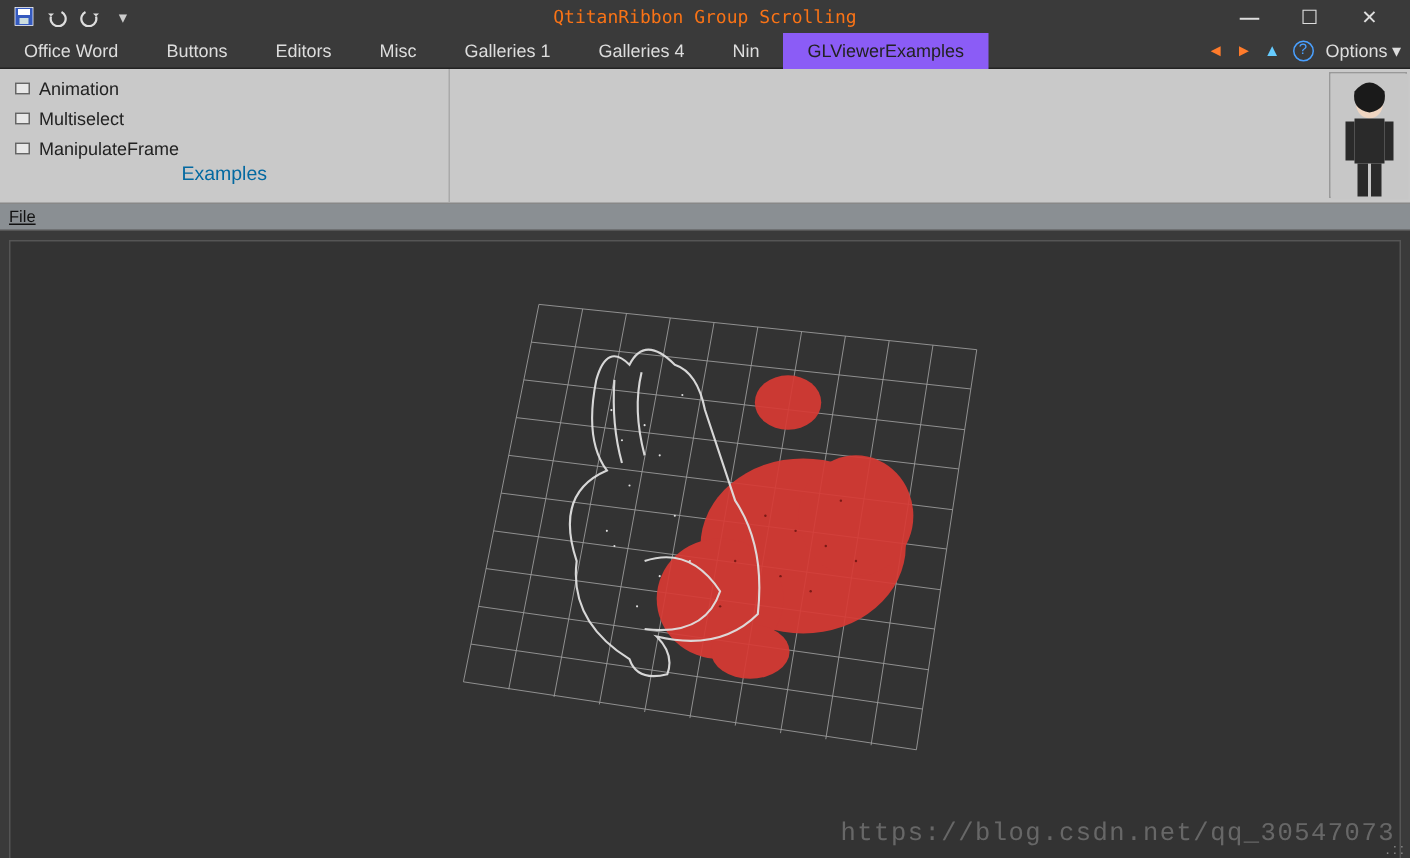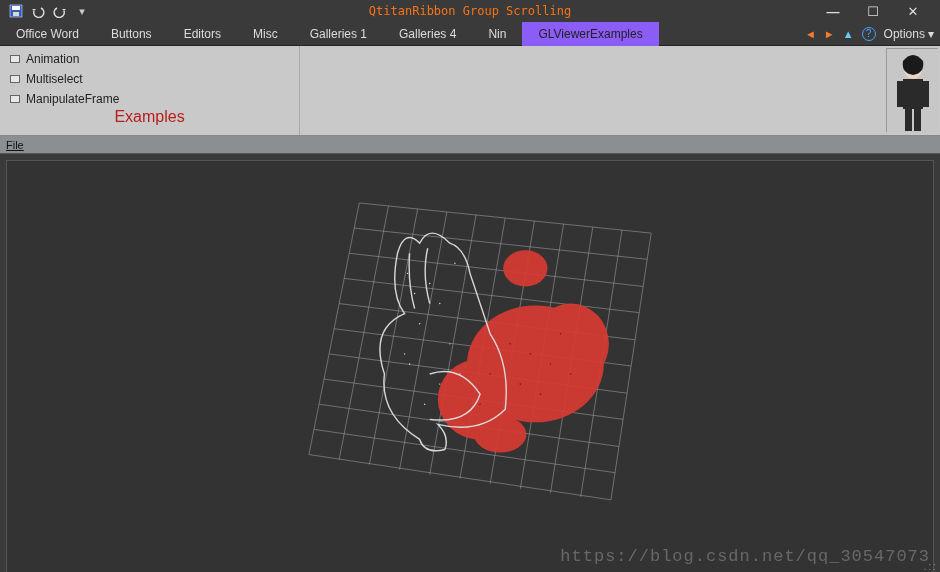--- a/index.html
+++ b/index.html
@@ -80,21 +80,21 @@
     display:flex; flex-direction:column;
     border-right: 1px solid #aaa;
     padding: 4px 10px 16px 10px;
     color: #222;
   }
   .group-body { display:flex; gap: 60px; flex:1; }
   .col { display:flex; flex-direction:column; gap: 6px; padding-top: 2px;}
   .item { display:flex; align-items:center; gap:6px; font-size:12px; color:#222;}
   .item .sq { width:10px;height:8px;border:1px solid #666;background:#e8e8e8;}
   .item .sq.red { background:#d33;}
-  .group-title { text-align:center; font-size:16px; color:#b91c1c; padding: 2px 0 4px 0;}
+  .group-title { text-align:center; font-size:13px; color:#0369a1; padding: 2px 0 4px 0;}
   .avatar {
     position:absolute; right:2px; top:2px;
     width:52px; height:84px;
     background: linear-gradient(#cfcfcf,#aaa);
     border:1px solid #999;
   }
   .filebar {
     height: 18px;
     background: #8a8f93;
     color: #111;

